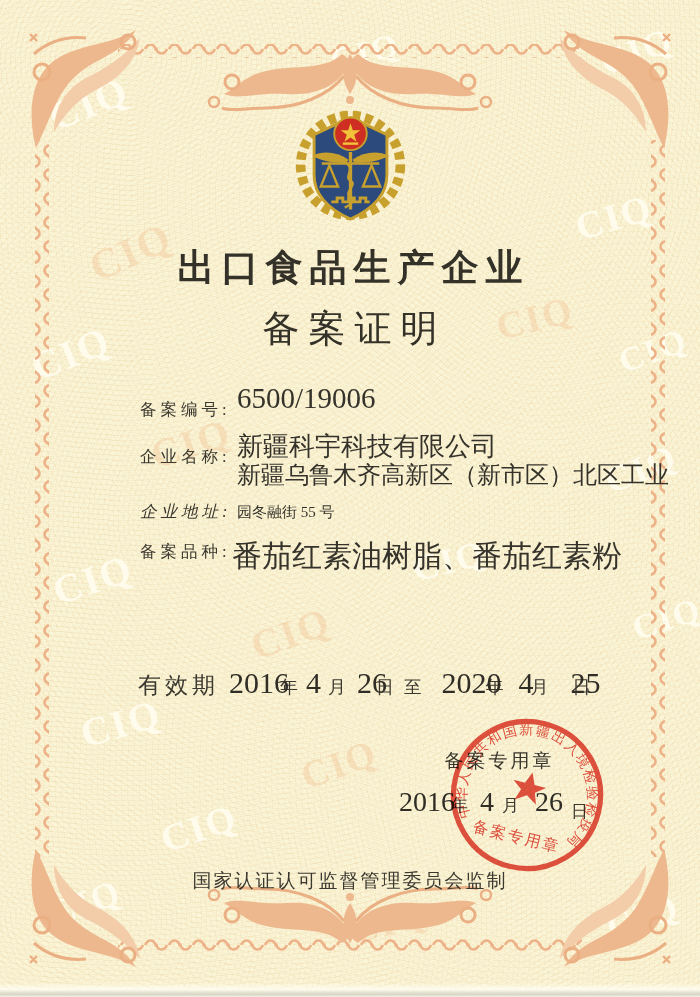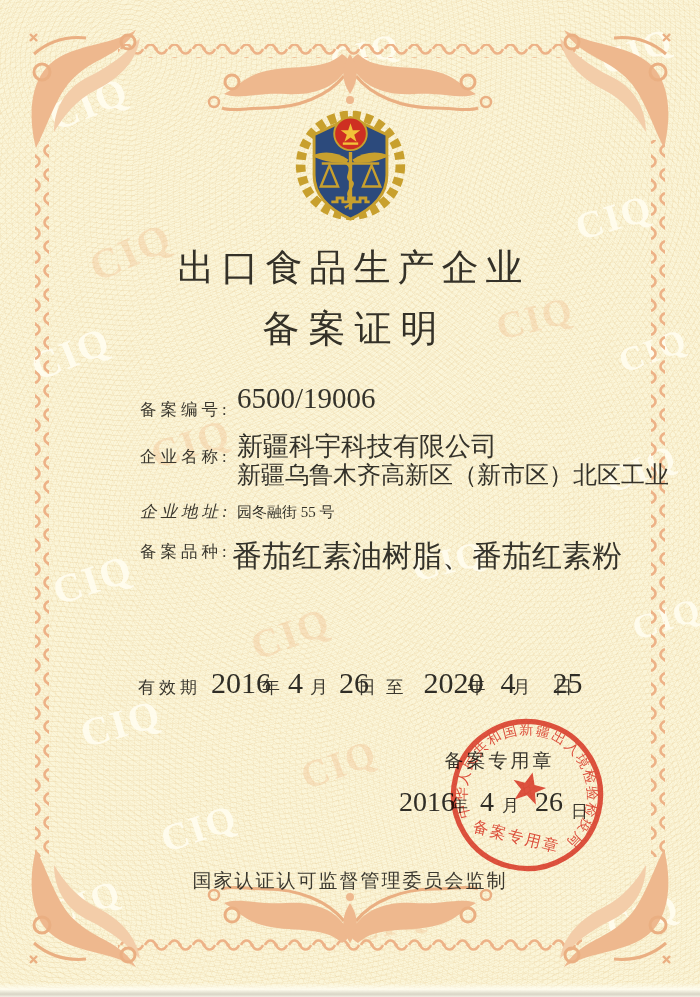--- a/index.html
+++ b/index.html
@@ -27,40 +27,40 @@
   .wm-orange { color:rgba(240,190,140,0.35); }
   
   .border-art { position:absolute; left:0; top:0; z-index:2; pointer-events:none; }
   
   .emblem { position:absolute; left:293px; top:100px; width:115px; height:127px; z-index:3; }
   
   .title1, .title2 {
     position:absolute; left:0; width:100%; text-align:center; z-index:3;
     color:#343128; font-weight:400;
   }
-  .title1 { top:243px; font-size:37px; letter-spacing:7px; text-indent:7px; }
+  .title1 { top:243px; font-size:37px; letter-spacing:7px; text-indent:7px;font-weight:bold; }
   .title2 { top:304px; font-size:37px; letter-spacing:9px; text-indent:9px; }
   
   .flabel { position:absolute; z-index:3; font-size:16.5px; letter-spacing:4px; color:#3b382f;text-align:right; }
   .fvalue { position:absolute; z-index:3; color:#34322a; }
   .v-recno   { left:237px; top:382px; font-size:29px; }
   .l-recno   { left:140px; top:399px; }
   .v-company { left:237px; top:429px; font-size:26px;text-align:right; }
   .l-company { left:140px; top:446px; }
   .v-addr1   { left:237px; top:459px; font-size:24px; }
   .l-addr    { left:140px; top:501px;font-style:italic; }
   .v-addr2   { left:237px; top:503px; font-size:15px; }
   .l-prod    { left:140px; top:541px; }
   .v-prod    { left:232px; top:536px; font-size:30px; }
   
   .validity {
     position:absolute; left:138px; top:666px; z-index:3;
     display:flex; align-items:baseline; white-space:nowrap;
   }
-  .v-label { font-size:17px; letter-spacing:4px; margin-right:10px; color:#3b382f; }
+  .v-label { font-size:23px; letter-spacing:4px; margin-right:10px; color:#3b382f; }
   .v-num   { font-size:30px; position:relative; z-index:2; color:#2f2d26; }
   .v-suf   { font-size:18px; position:relative; z-index:1; color:#3b382f; }
   .v-to    { font-size:17.5px; margin:0 6px 0 10px; color:#3b382f; }
   
   .issuer { position:absolute; left:392px; top:734px; width:215px; text-align:center; z-index:3; }
   .issuer-line1 { font-size:19px; letter-spacing:2px; color:#38352c; }
   .issuer-line2 { font-size:19px; letter-spacing:3px; margin-top:14px; color:#38352c; }
   .issue-date {
     position:absolute; left:399px; top:786px; z-index:3;
     display:flex; align-items:baseline; white-space:nowrap; color:#2f2d26;

